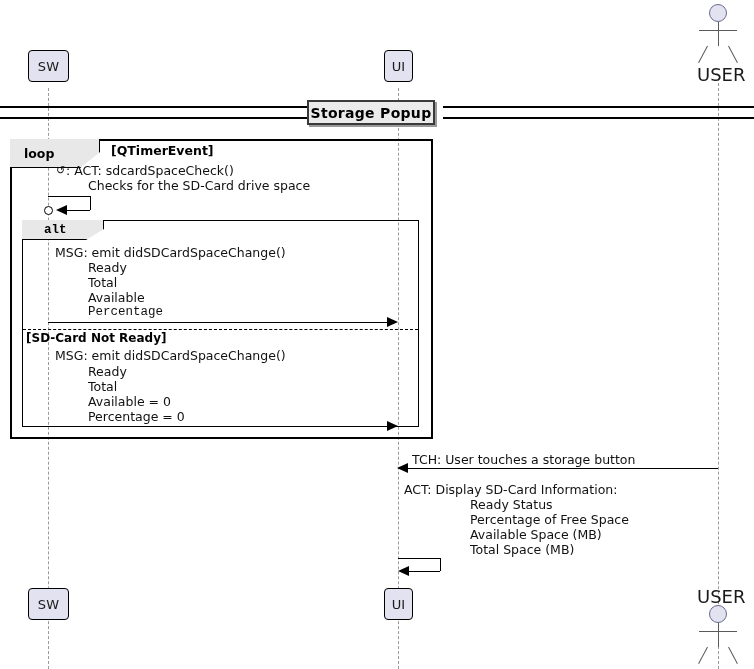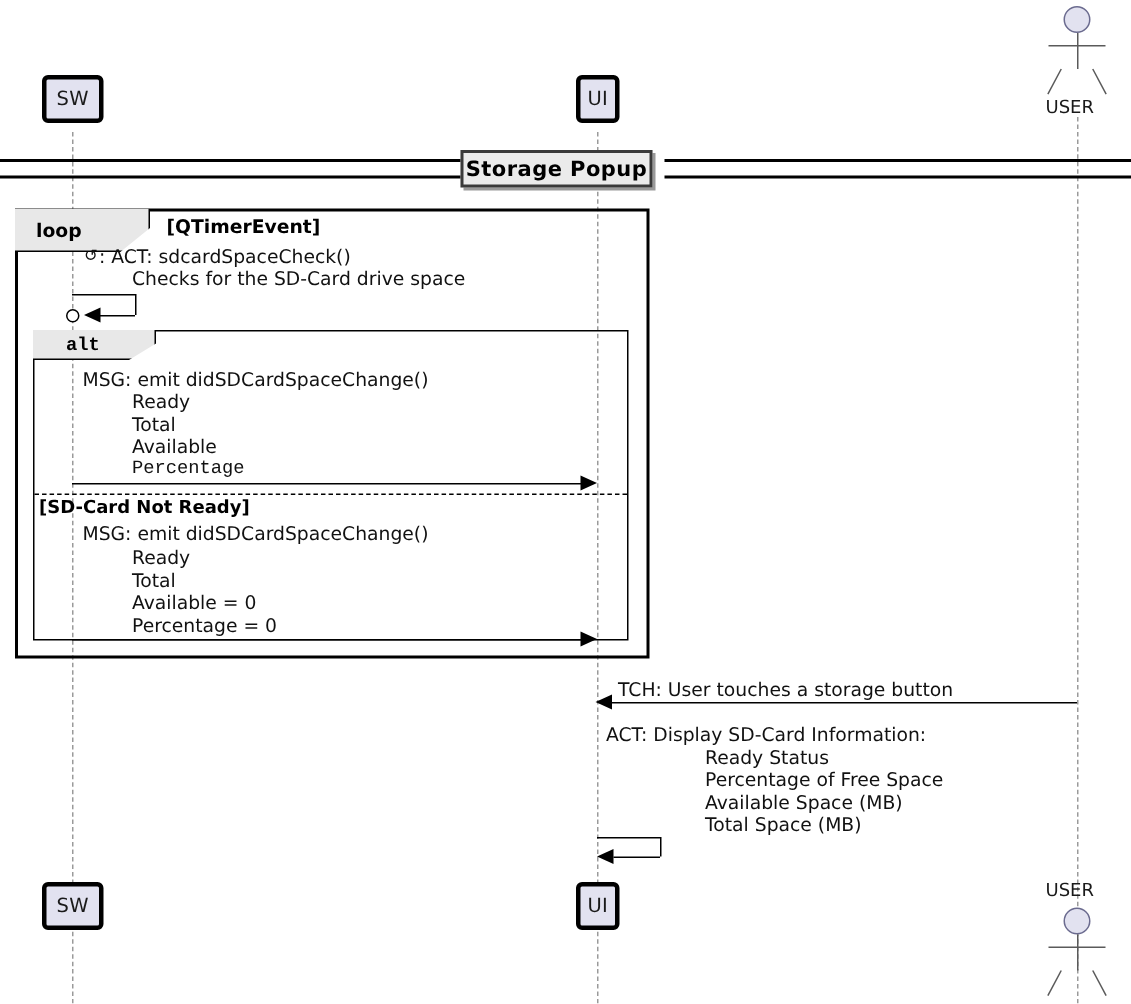--- a/index.html
+++ b/index.html
@@ -13,35 +13,35 @@
 
   
   .lifeline{
     position:absolute;width:0;border-left:1px dashed #9a9a9a;top:0;bottom:0;
   }
 
   
   .participant{
     position:absolute;
     background:#E2E2F0;
-    border:3px solid #000000;
+    border:1px solid #000000;
     border-radius:4px;
     box-sizing:border-box;
     display:flex;align-items:center;justify-content:center;
     font-size:13px;color:#1a1a1a;
     letter-spacing:.2px;
   }
 
   
   .actor-head{
     position:absolute;width:18px;height:18px;border-radius:50%;
     background:#E2E2F0;border:1px solid #6b6b8f;box-sizing:border-box;
   }
   .actor-body{position:absolute;background:#5a5a5a;}
-  .actor-label{position:absolute;font-size:12px;color:#1a1a1a;white-space:nowrap;}
+  .actor-label{position:absolute;font-size:18px;color:#1a1a1a;white-space:nowrap;}
 
   
   .divider-rail{position:absolute;height:0;border-top:2px solid #000;}
   .divider-box{
     position:absolute;background:#EBEBEB;
     border:2px solid #3a3a3a;
     box-shadow:2px 2px 0 0 #9a9a9a;
     box-sizing:border-box;
     display:flex;align-items:center;justify-content:center;
     font-size:14px;font-weight:bold;color:#000;letter-spacing:.3px;

